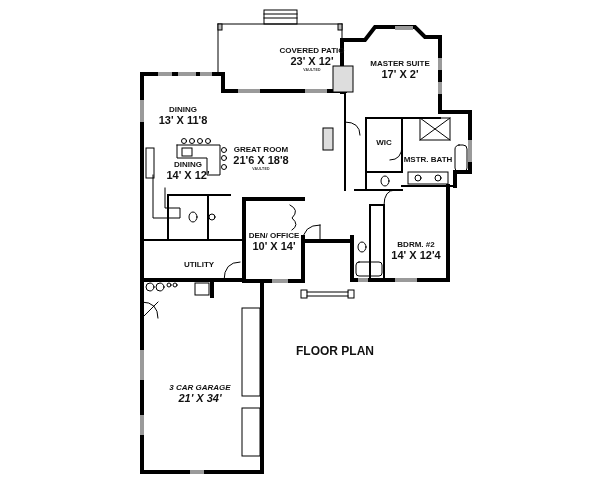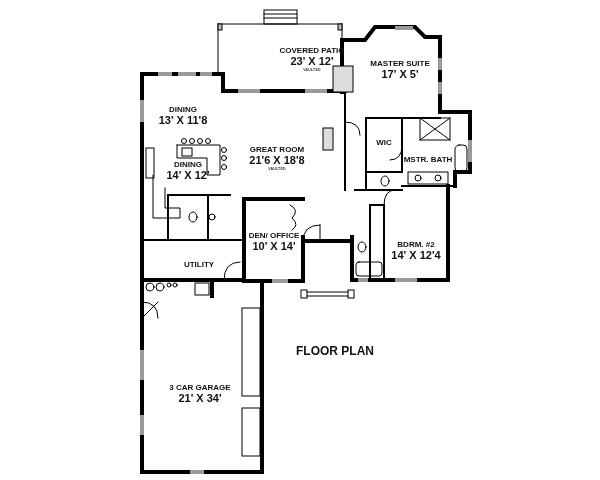--- a/index.html
+++ b/index.html
@@ -162,29 +162,29 @@
 </svg>
 
 <div class="lbl" style="left:240px; top:46px; width:80px;margin-left:32px;">
   <span class="name">COVERED PATIO</span>
   <span class="dim">23' X 12'</span>
   <span class="note">VAULTED</span>
 </div>
 
 <div class="lbl" style="left:360px; top:59px; width:80px;">
   <span class="name">MASTER SUITE</span>
-  <span class="dim">17' X 5'</span>
+  <span class="dim">17' X 2'</span>
 </div>
 
 <div class="lbl" style="left:155px; top:105px; width:56px;">
   <span class="name">DINING</span>
   <span class="dim">13' X 11'8</span>
 </div>
 
-<div class="lbl" style="left:240px; top:145px; width:74px;">
+<div class="lbl" style="left:224px; top:145px; width:74px;">
   <span class="name">GREAT ROOM</span>
   <span class="dim">21'6 X 18'8</span>
   <span class="note">VAULTED</span>
 </div>
 
 <div class="lbl" style="left:160px; top:160px; width:56px;">
   <span class="name">DINING</span>
   <span class="dim">14' X 12'</span>
 </div>
 
@@ -203,18 +203,18 @@
 
 <div class="lbl" style="left:388px; top:240px; width:56px;">
   <span class="name">BDRM. #2</span>
   <span class="dim">14' X 12'4</span>
 </div>
 
 <div class="lbl" style="left:174px; top:260px; width:50px;">
   <span class="name">UTILITY</span>
 </div>
 
-<div class="lbl" style="left:160px; top:383px; width:80px;">
+<div class="lbl" style="left:160px; top:383px; width:80px;font-style:italic;">
   <span class="name">3 CAR GARAGE</span>
   <span class="dim">21' X 34'</span>
 </div>
 
 <div class="title" style="left:296px; top:344px;">FLOOR PLAN</div>
 
 </body></html>

